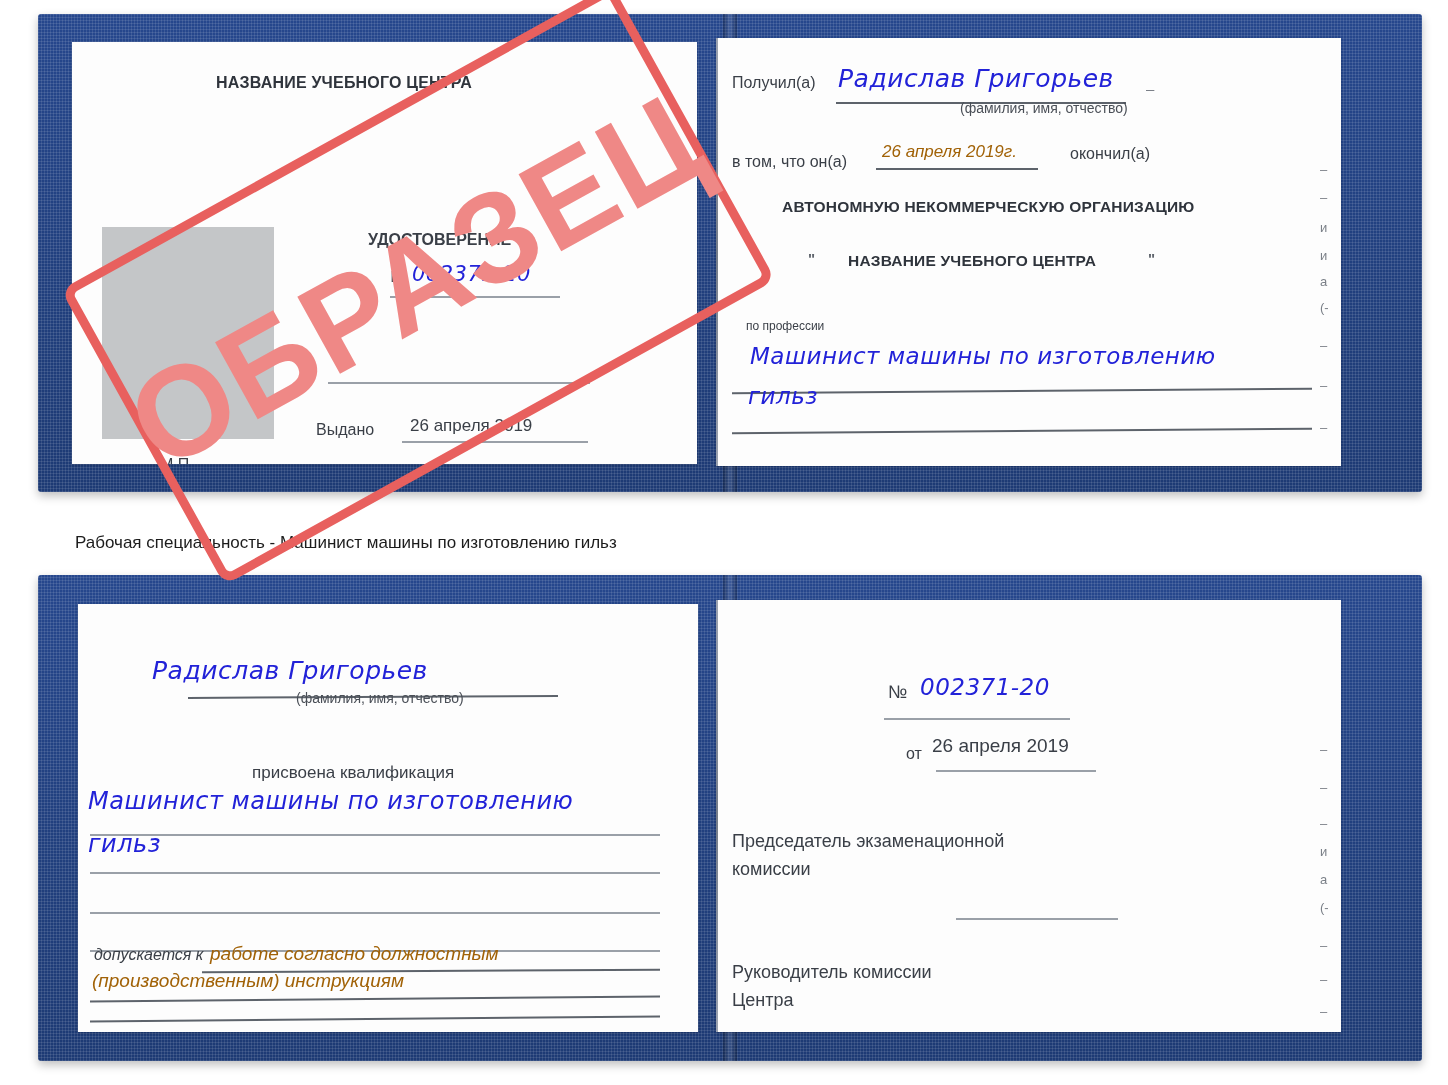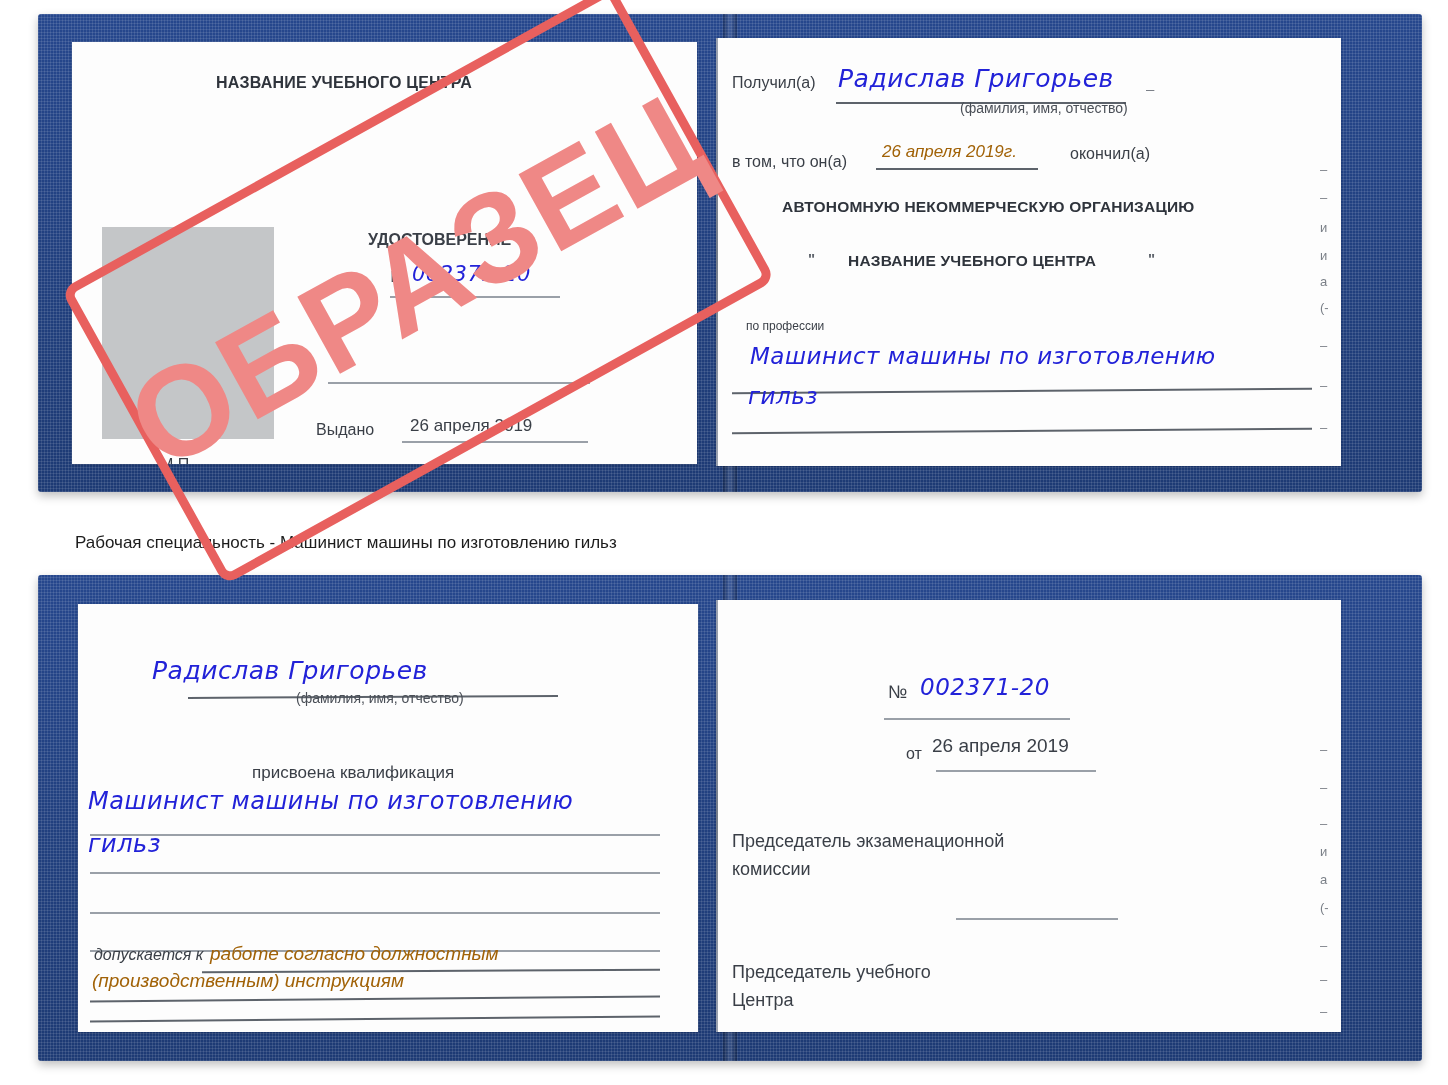--- a/index.html
+++ b/index.html
@@ -212,21 +212,21 @@
     <div class="rule" style="left:168px;top:118px;width:186px;"></div>
 
     <div class="t" style="left:190px;top:145px;font-size:16px;">от</div>
     <div class="t" style="left:216px;top:135px;font-size:19px;color:#3a3f47;">26 апреля 2019</div>
     <div class="rule" style="left:220px;top:170px;width:160px;"></div>
 
     <div class="t" style="left:16px;top:231px;font-size:18px;color:#3a3f47;">Председатель экзаменационной</div>
     <div class="t" style="left:16px;top:259px;font-size:18px;color:#3a3f47;">комиссии</div>
     <div class="rule" style="left:240px;top:318px;width:162px;"></div>
 
-    <div class="t" style="left:16px;top:362px;font-size:18px;color:#3a3f47;">Председатель учебного</div>
+    <div class="t" style="left:16px;top:362px;font-size:18px;color:#3a3f47;">Руководитель комиссии</div>
     <div class="t" style="left:16px;top:390px;font-size:18px;color:#3a3f47;">Центра</div>
 
     <div class="tick" style="left:604px;top:142px;">–</div>
     <div class="tick" style="left:604px;top:180px;">–</div>
     <div class="tick" style="left:604px;top:216px;">–</div>
     <div class="tick" style="left:604px;top:244px;">и</div>
     <div class="tick" style="left:604px;top:272px;">а</div>
     <div class="tick" style="left:604px;top:300px;">(-</div>
     <div class="tick" style="left:604px;top:338px;">–</div>
     <div class="tick" style="left:604px;top:372px;">–</div>

